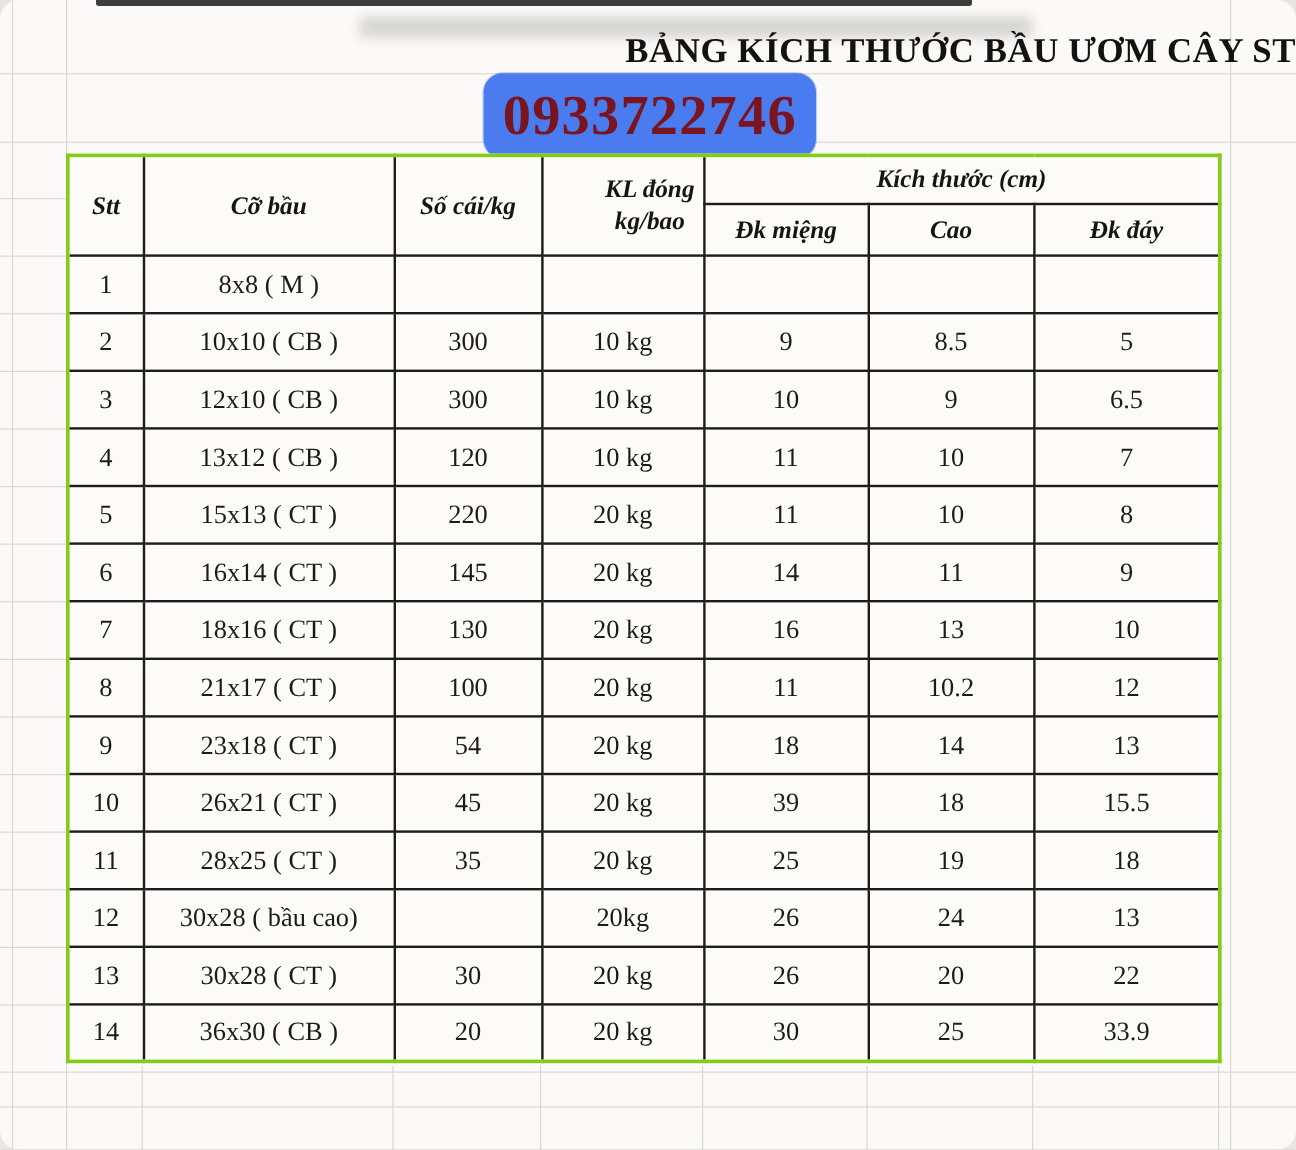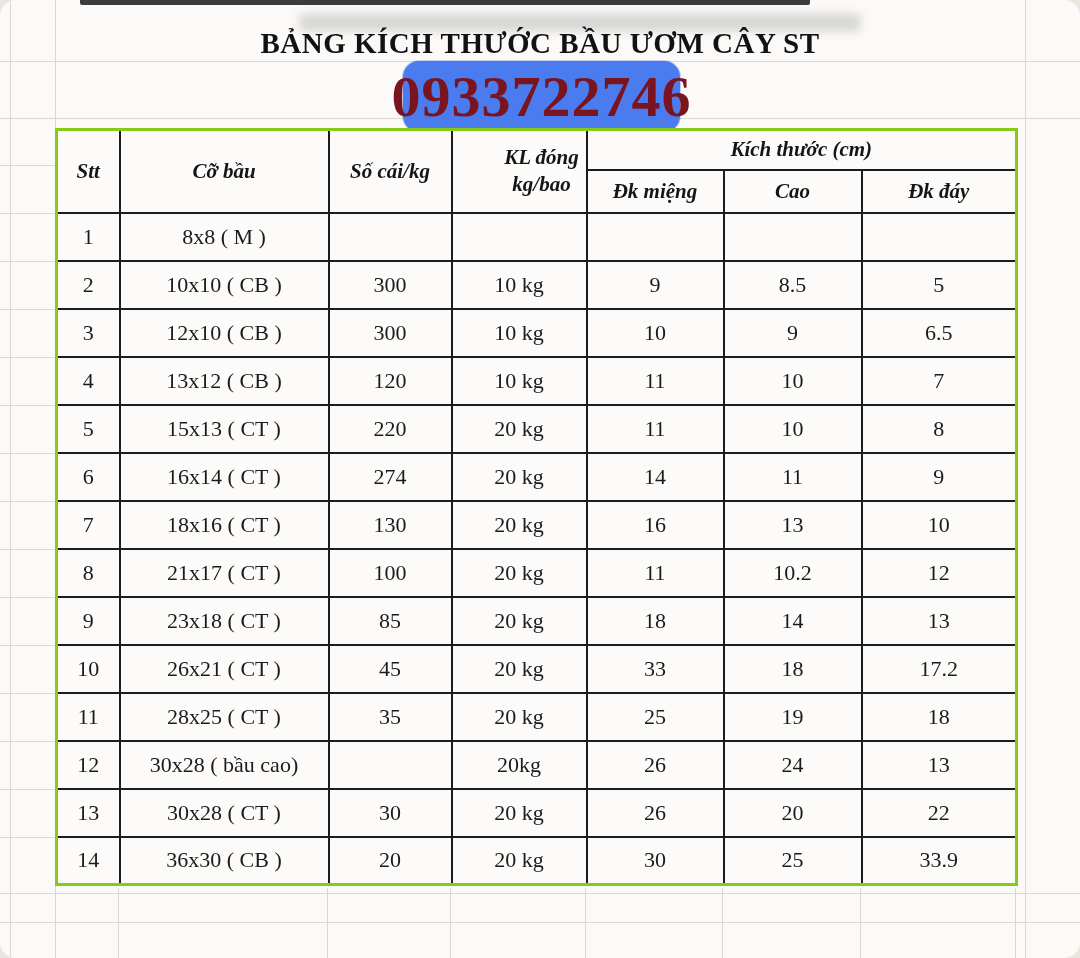--- a/index.html
+++ b/index.html
@@ -26,34 +26,34 @@
     position: absolute; left: 80px; top: 0; width: 730px; height: 5px;
     background: #3c3c3c; border-radius: 0 0 2px 2px;
   }
   .ghost {
     position: absolute; left: 300px; top: 14px; width: 560px; height: 17px;
     background: rgba(80,80,80,0.22); filter: blur(5px);
   }
 
   .title {
     position: absolute; left: 0; right: 0; top: 27px;
-    text-align: center;
+    text-align: right;
     font-weight: 700; font-size: 29px; color: #121212;
     letter-spacing: 0.5px;
   }
 
   .phone-badge {
     position: absolute; left: 403px; top: 61px; width: 277px; height: 71px;
     background: #4a7cf0;
     border-radius: 16px;
     display: flex; align-items: center; justify-content: center;
     box-shadow: 0 0 0 1px rgba(40,80,200,0.25);
   }
   .phone-badge span {
-    font-weight: 700; font-size: 58px; color: #7a141f;
+    font-weight: 700; font-size: 47px; color: #7a141f;
     letter-spacing: 1px;
   }
 
   table.size-table {
     position: absolute; left: 55px; top: 128px; width: 960px;
     border-collapse: collapse; table-layout: fixed;
     border: 3px solid #84cc16;
     background: #fcfbf9;
   }
   .size-table th, .size-table td {
@@ -190,21 +190,21 @@
             <td>15x13 ( CT )</td>
             <td>220</td>
             <td>20 kg</td>
             <td>11</td>
             <td>10</td>
             <td>8</td>
           </tr>
           <tr>
             <td>6</td>
             <td>16x14 ( CT )</td>
-            <td>274</td>
+            <td>145</td>
             <td>20 kg</td>
             <td>14</td>
             <td>11</td>
             <td>9</td>
           </tr>
           <tr>
             <td>7</td>
             <td>18x16 ( CT )</td>
             <td>130</td>
             <td>20 kg</td>
@@ -217,34 +217,34 @@
             <td>21x17 ( CT )</td>
             <td>100</td>
             <td>20 kg</td>
             <td>11</td>
             <td>10.2</td>
             <td>12</td>
           </tr>
           <tr>
             <td>9</td>
             <td>23x18 ( CT )</td>
-            <td>85</td>
+            <td>54</td>
             <td>20 kg</td>
             <td>18</td>
             <td>14</td>
             <td>13</td>
           </tr>
           <tr>
             <td>10</td>
             <td>26x21 ( CT )</td>
             <td>45</td>
             <td>20 kg</td>
-            <td>33</td>
+            <td>39</td>
             <td>18</td>
-            <td>17.2</td>
+            <td>15.5</td>
           </tr>
           <tr>
             <td>11</td>
             <td>28x25 ( CT )</td>
             <td>35</td>
             <td>20 kg</td>
             <td>25</td>
             <td>19</td>
             <td>18</td>
           </tr>

